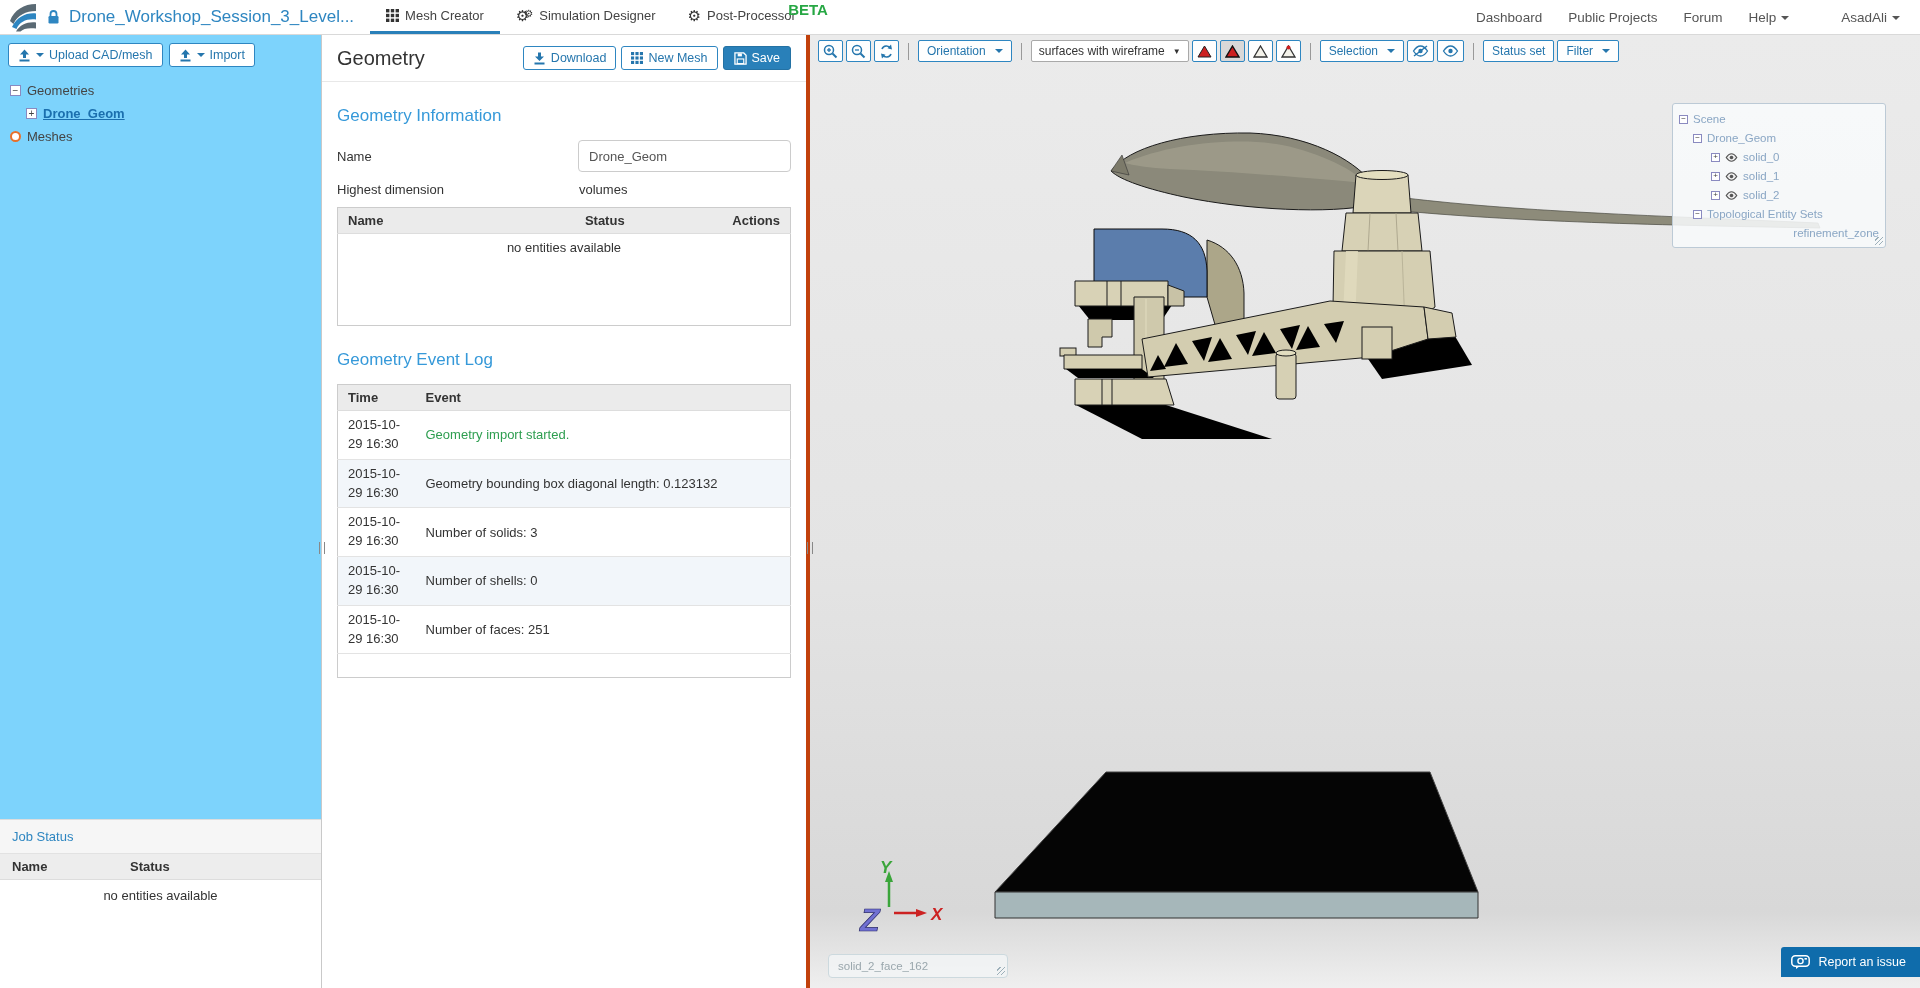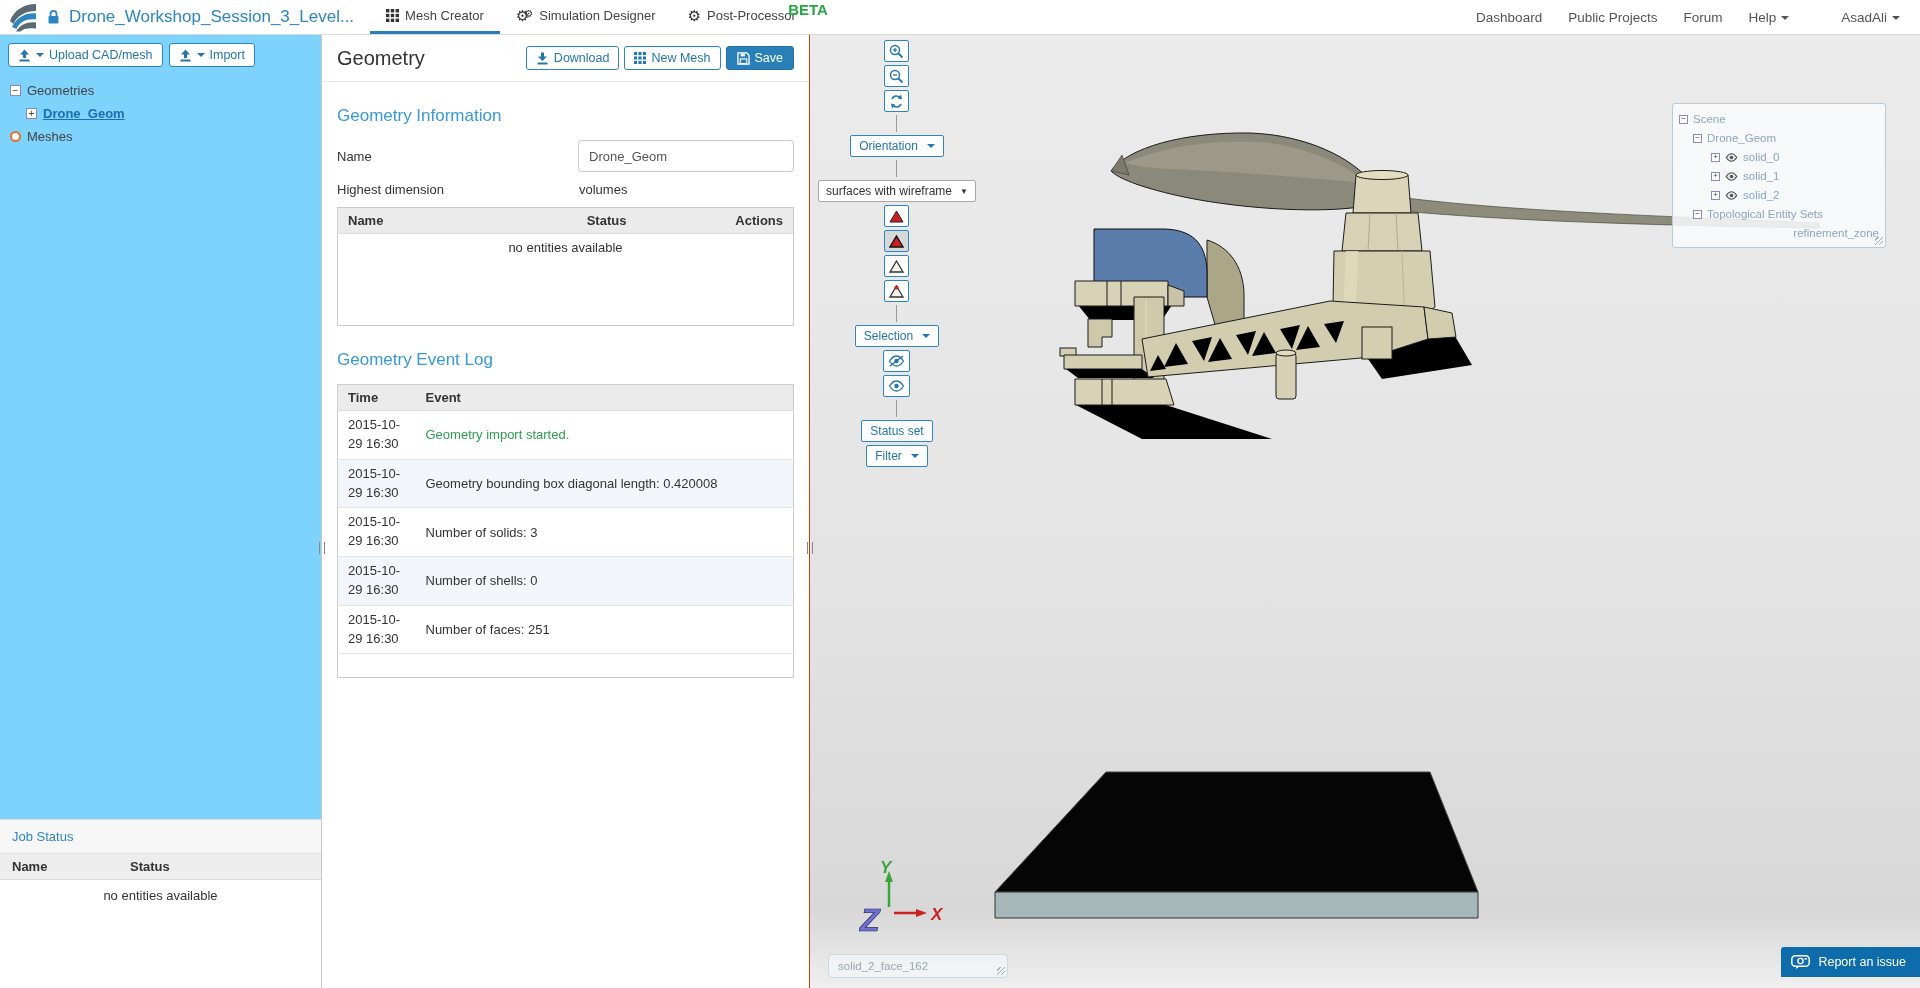--- a/index.html
+++ b/index.html
@@ -40,21 +40,21 @@
 
   .job-panel { position:absolute; bottom:0; left:0; right:0; border-top:1px solid #ddd; background:#fff; }
   .job-header { background:#f6f6f6; border-bottom:1px solid #e2e2e2; padding:9px 12px; color:#2e86c1; font-size:13px; }
   .job-cols { display:flex; background:#ededed; border-bottom:1px solid #ddd; font-size:13px; font-weight:bold; color:#333; padding:5px 0; }
   .job-col-name { width:130px; padding-left:12px; }
   .job-empty { text-align:center; font-size:13px; color:#333; padding-top:8px; height:108px; }
 
   .panel-grip { position:absolute; top:507px; width:6px; height:12px; border-left:1px solid #888; border-right:1px solid #888; background:transparent; z-index:5; cursor:col-resize; }
 
   
-  .main-panel { width:488px; flex:0 0 488px; background:#fff; border-right:1px solid #c2410c; overflow:hidden; }
+  .main-panel { width:488px; flex:0 0 488px; background:#fff; border-right:4px solid #c2410c; overflow:hidden; }
   .panel-header { display:flex; align-items:center; padding:11px 15px; border-bottom:1px solid #e8e8e8; }
   .panel-title { font-size:20px; font-weight:400; color:#333; flex:1; }
   .panel-header .btns { display:flex; gap:5px; }
   .section { padding:0 15px; }
   .section-heading { color:#3699d9; font-size:17px; font-weight:400; margin:24px 0 14px 0; }
   .info-row { display:flex; align-items:center; margin-bottom:10px; font-size:13px; color:#333; }
   .info-label { flex:0 0 241px; }
   .text-input { width:222px; height:32px; border:1px solid #ccc; border-radius:4px; padding:0 10px; font-size:13px; color:#555; font-family:inherit; }
   .info-value { padding-left:1px; }
   .heading-row { display:flex; align-items:center; justify-content:space-between; margin:24px 0 12px 0; }
@@ -70,21 +70,21 @@
   .log-table tr.stripe { background:#f2f6fa; }
   .log-table .time-col { width:78px; }
   .log-table td.time { line-height:1.45; }
   .event-green { color:#2e9e50; }
   .log-table tr.tail td { height:24px; }
 
   
   .viewport { flex:1; position:relative; background:linear-gradient(180deg,#ebebeb 0%,#e4e4e4 55%,#d8d8d8 92%,#efefef 100%); overflow:hidden; }
   .scene-svg { position:absolute; inset:0; }
 
-  .vp-toolbar { position:absolute; top:5px; left:8px; display:flex; align-items:center; gap:3px; z-index:10;flex-direction:column; }
+  .vp-toolbar { position:absolute; top:5px; left:8px; display:flex; align-items:center; gap:3px; z-index:10; }
   .vp-btn { height:22px; display:inline-flex; align-items:center; gap:4px; background:rgba(255,255,255,.92); border:1px solid #2e86c1; color:#2576ad; font-size:12px; padding:0 8px; border-radius:2px; cursor:pointer; font-family:inherit; }
   .vp-btn.icon-only { padding:0 4px; }
   .vp-btn.active { background:#d8d8d8; }
   .vsep { width:1px; height:17px; background:#999; margin:0 6px; }
   .vp-select { height:22px; display:inline-flex; align-items:center; gap:8px; background:#fff; border:1px solid #a9a9a9; color:#333; font-size:12px; padding:0 7px; border-radius:2px; cursor:pointer; }
   .vp-select .sel-arrow { font-size:8px; color:#333; }
 
   .scene-panel { position:absolute; top:68px; right:34px; width:214px; height:145px; background:rgba(248,250,251,.87); border:1px solid #bccad6; border-radius:3px; padding:8px 6px; font-size:11.5px; color:#8aa6c4; z-index:9; }
   .sp-row { display:flex; align-items:center; gap:5px; height:14px; margin-bottom:5px; cursor:pointer; }
   .sp-box { width:9px; height:9px; border:1px solid #8a8ac0; background:#fff; display:inline-flex; align-items:center; justify-content:center; font-size:8px; line-height:1; color:#444; flex:0 0 9px; }
@@ -281,21 +281,21 @@
             <th>Event</th>
           </tr>
             </thead>
           <tbody>
             <tr>
               <td class="time">2015-10-29 16:30</td>
               <td class="event-green">Geometry import started.</td>
             </tr>
             <tr class="stripe">
               <td class="time">2015-10-29 16:30</td>
-              <td>Geometry bounding box diagonal length: 0.420008</td>
+              <td>Geometry bounding box diagonal length: 0.123132</td>
             </tr>
             <tr>
               <td class="time">2015-10-29 16:30</td>
               <td>Number of solids: 3</td>
             </tr>
             <tr class="stripe">
               <td class="time">2015-10-29 16:30</td>
               <td>Number of shells: 0</td>
             </tr>
             <tr>

